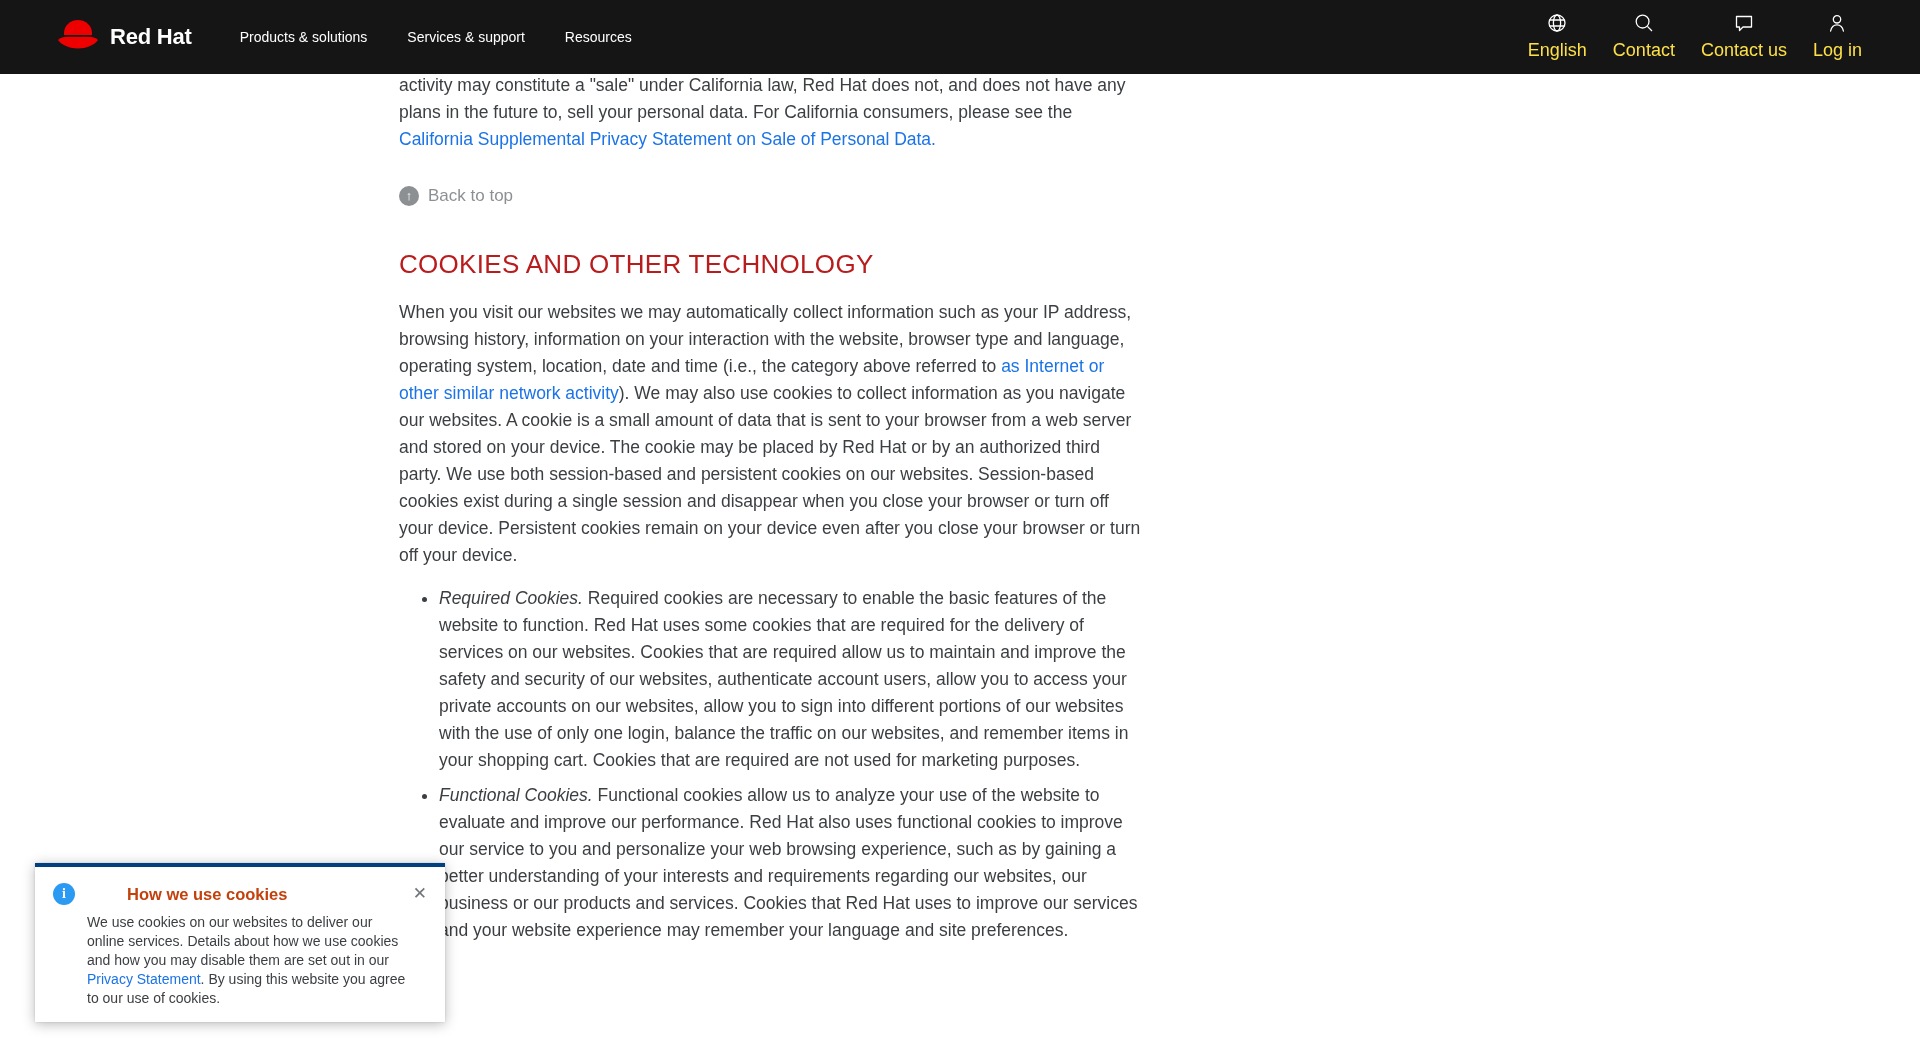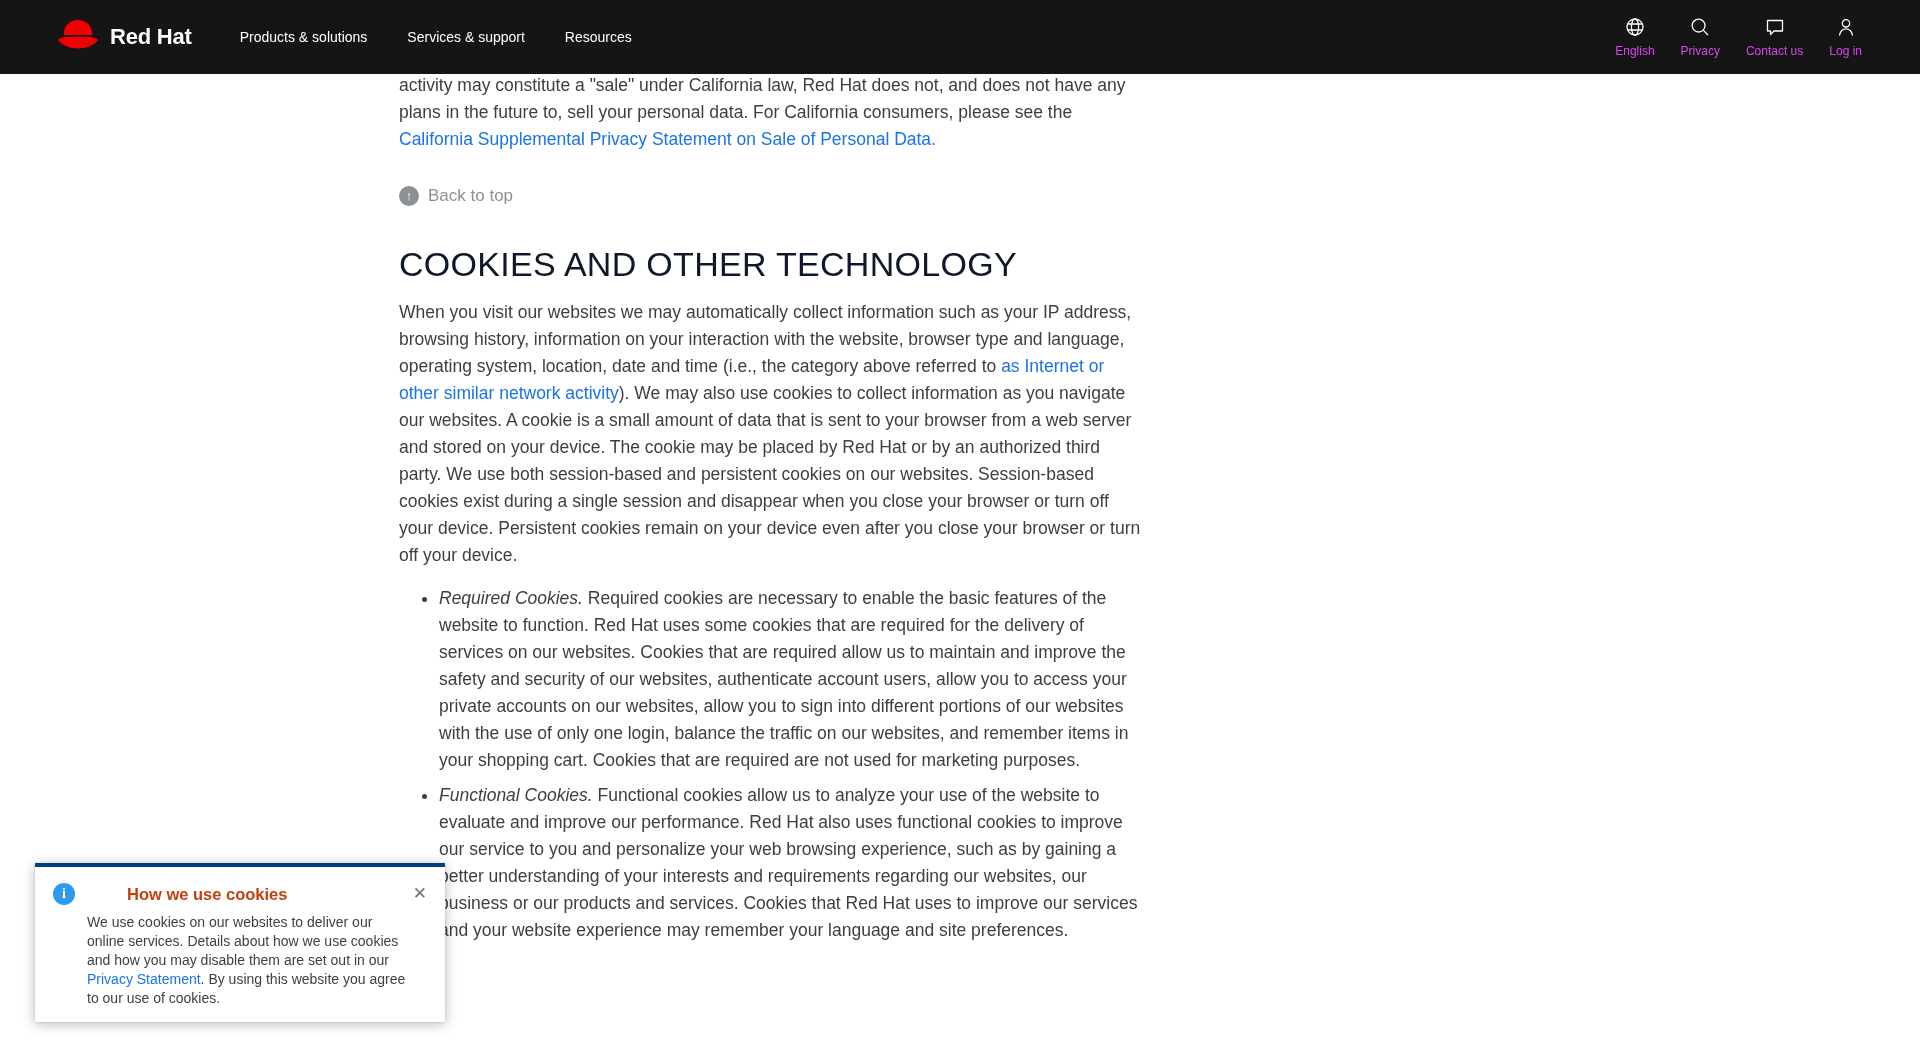--- a/index.html
+++ b/index.html
@@ -22,41 +22,41 @@
   .main-nav a {
     color: #ffffff; text-decoration: none; font-size: 14px; line-height: 58px;
     white-space: nowrap;
   }
   .utilities { margin-left: auto; margin-right: 58px; display: flex; gap: 26px; }
   .util {
     display: flex; flex-direction: column; align-items: center; gap: 3px;
     color: #ffffff; text-decoration: none; cursor: pointer;
   }
   .util svg { stroke: #fff; fill: none; stroke-width: 1.3; }
-  .util .util-label { font-size: 12px; color: #d946ef; }
+  .util .util-label { font-size: 18px; color: #fde047; }
 
   
   .article {
     position: absolute; left: 399px; top: 45px; width: 748px;
     color: #3c3f42; font-size: 17.5px; line-height: 27px; z-index: 1;
   }
   .article p { margin: 0; }
   .article a { color: #1b73e8; text-decoration: none; }
   .back-top {
     margin-top: 29px; display: flex; align-items: center; gap: 9px;
     color: #8d9093; font-size: 17px; cursor: pointer; width: max-content;
   }
   .back-top .circle {
     width: 20px; height: 20px; border-radius: 50%; background: #8d9093;
     color: #fff; display: flex; align-items: center; justify-content: center;
     font-size: 13px; font-weight: 700; line-height: 1;
   }
   .section-heading {
-    margin: 40px 0 0 0; font-size: 34px; line-height: 30px; font-weight: 400;
-    color: #0f172a; letter-spacing: 0.3px;
+    margin: 40px 0 0 0; font-size: 26px; line-height: 30px; font-weight: 400;
+    color: #b91c1c; letter-spacing: 0.3px;
   }
   .p-cookies { margin-top: 20px !important; }
   .p-categories { margin-top: 22px !important; }
   .cookie-list { margin: 16px 0 0 0; padding-left: 40px; }
   .cookie-list li { margin-bottom: 8px; }
 
   
   .cookie-banner {
     position: absolute; left: 35px; top: 863px; width: 410px;
     background: #ffffff; border-top: 4px solid #004080;
@@ -113,21 +113,21 @@
       </span>
       <span class="util-label">English</span>
     </a>
     <a class="util">
       <span>
         <svg width="20" height="20" viewBox="0 0 20 20">
           <circle cx="8.6" cy="8.6" r="6.4"></circle>
           <line x1="13.4" y1="13.4" x2="18" y2="18"></line>
         </svg>
       </span>
-      <span class="util-label">Privacy</span>
+      <span class="util-label">Contact</span>
     </a>
     <a class="util">
       <span>
         <svg width="20" height="20" viewBox="0 0 20 20" stroke-linejoin="round">
           <path d="M2.5 3.5h15v10.5H9l-3.5 3.5v-3.5h-3z"></path>
         </svg>
       </span>
       <span class="util-label">Contact us</span>
     </a>
     <a class="util">

